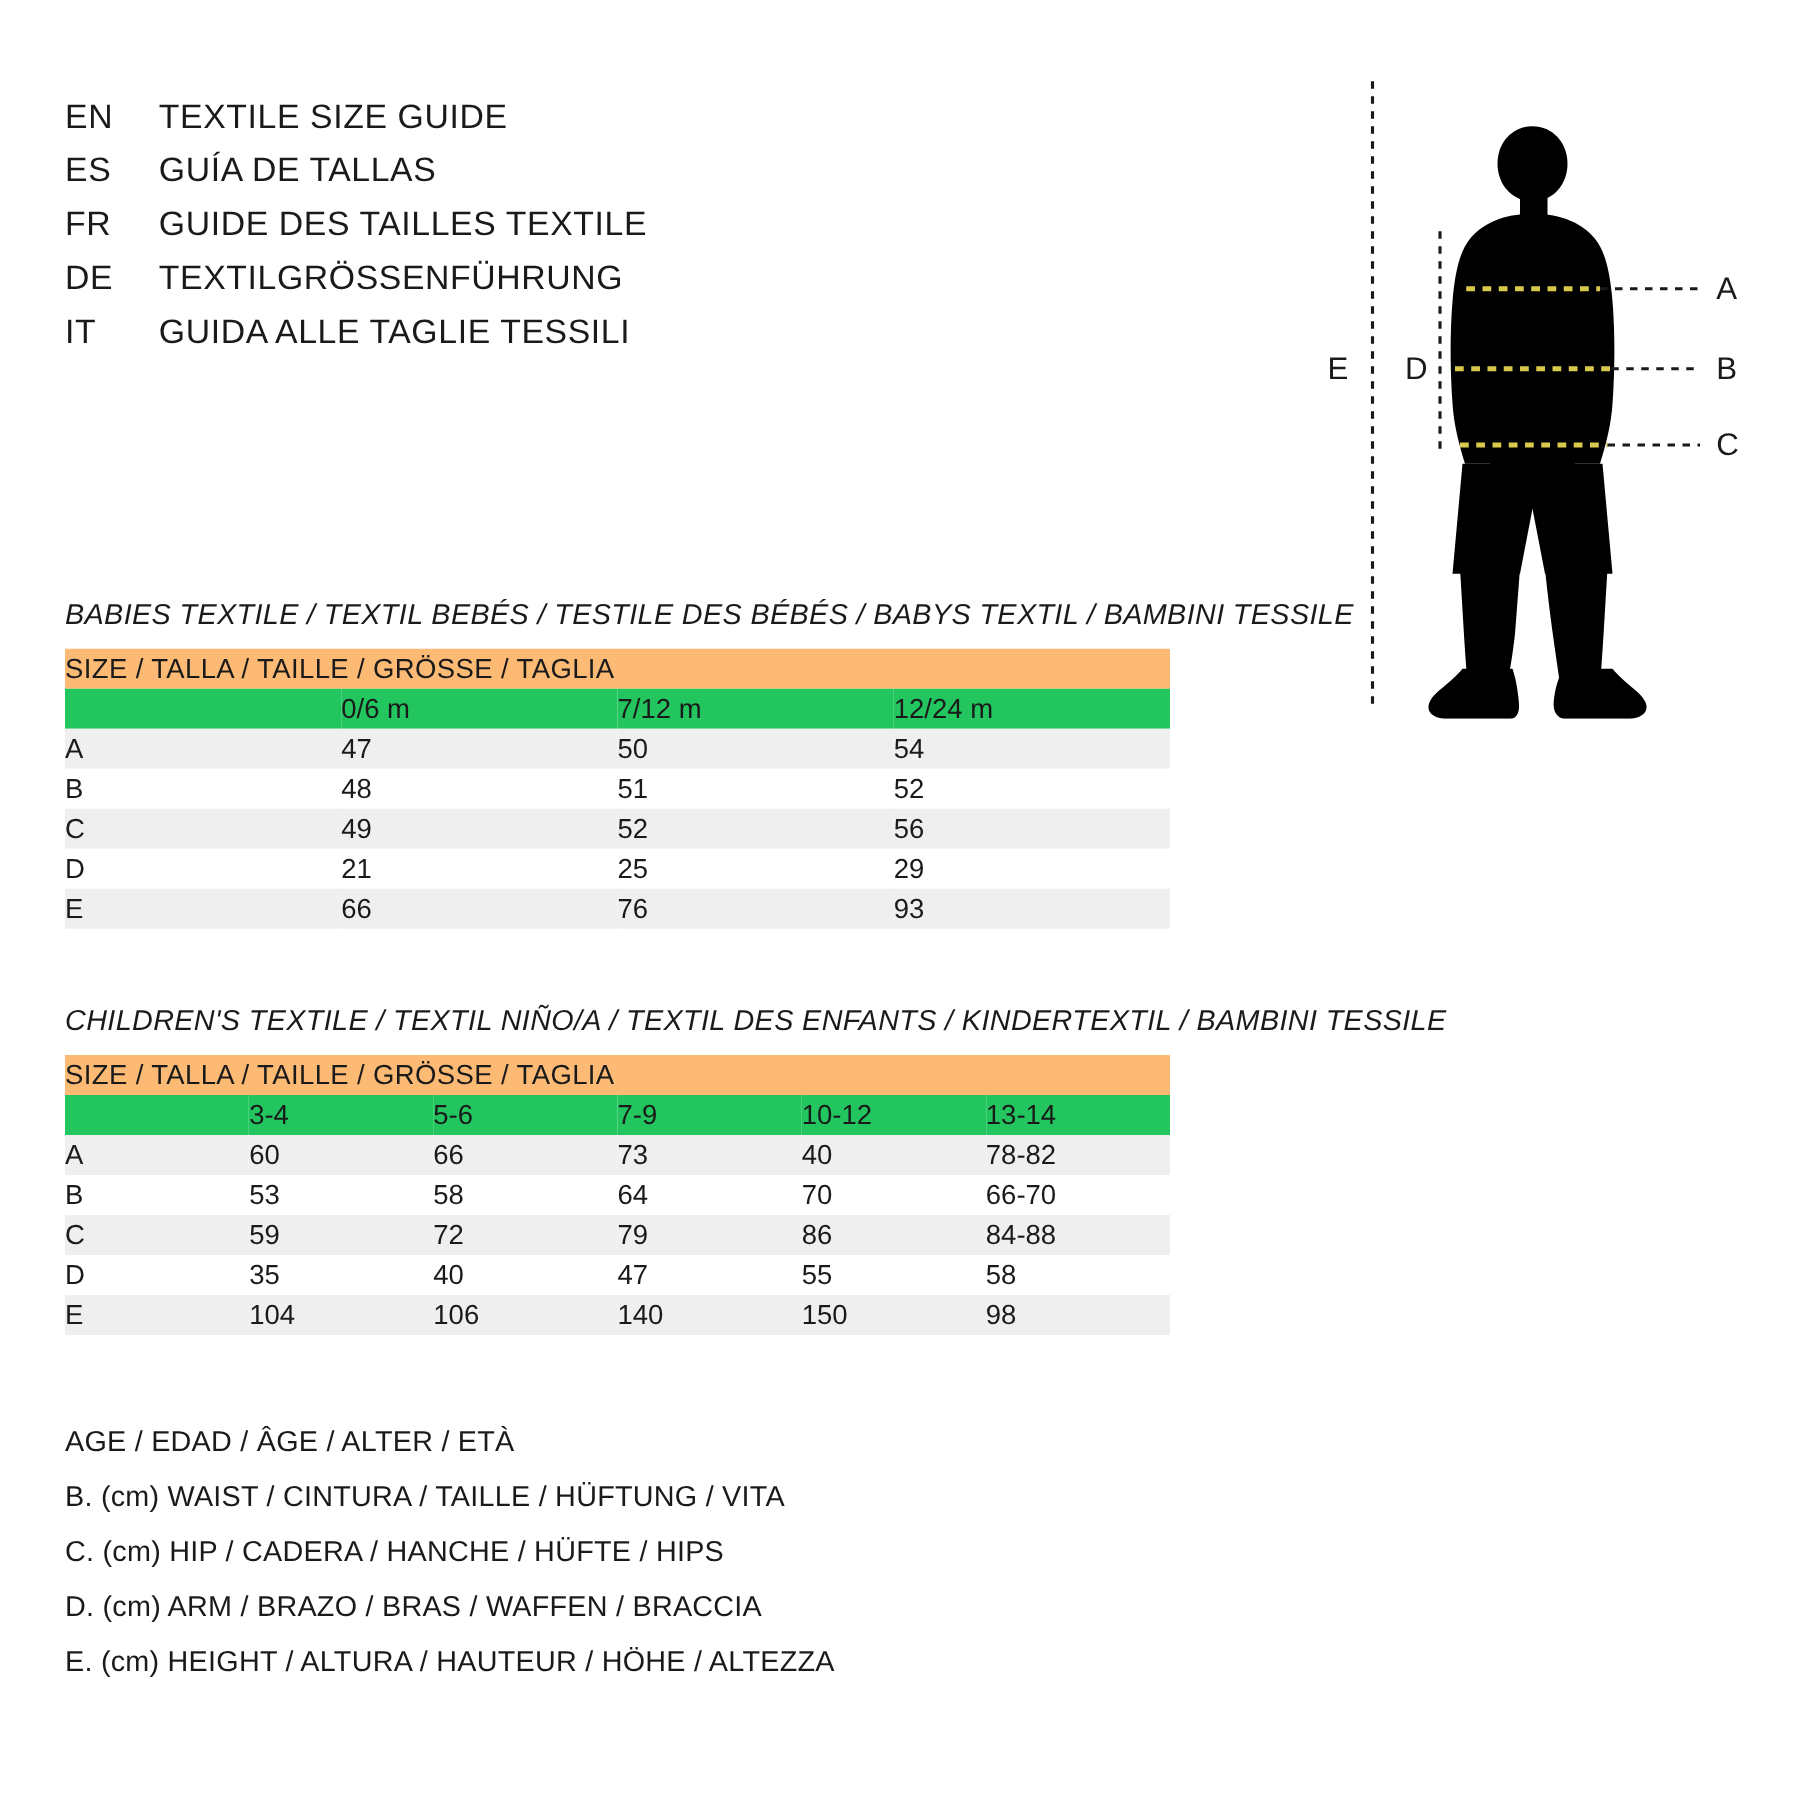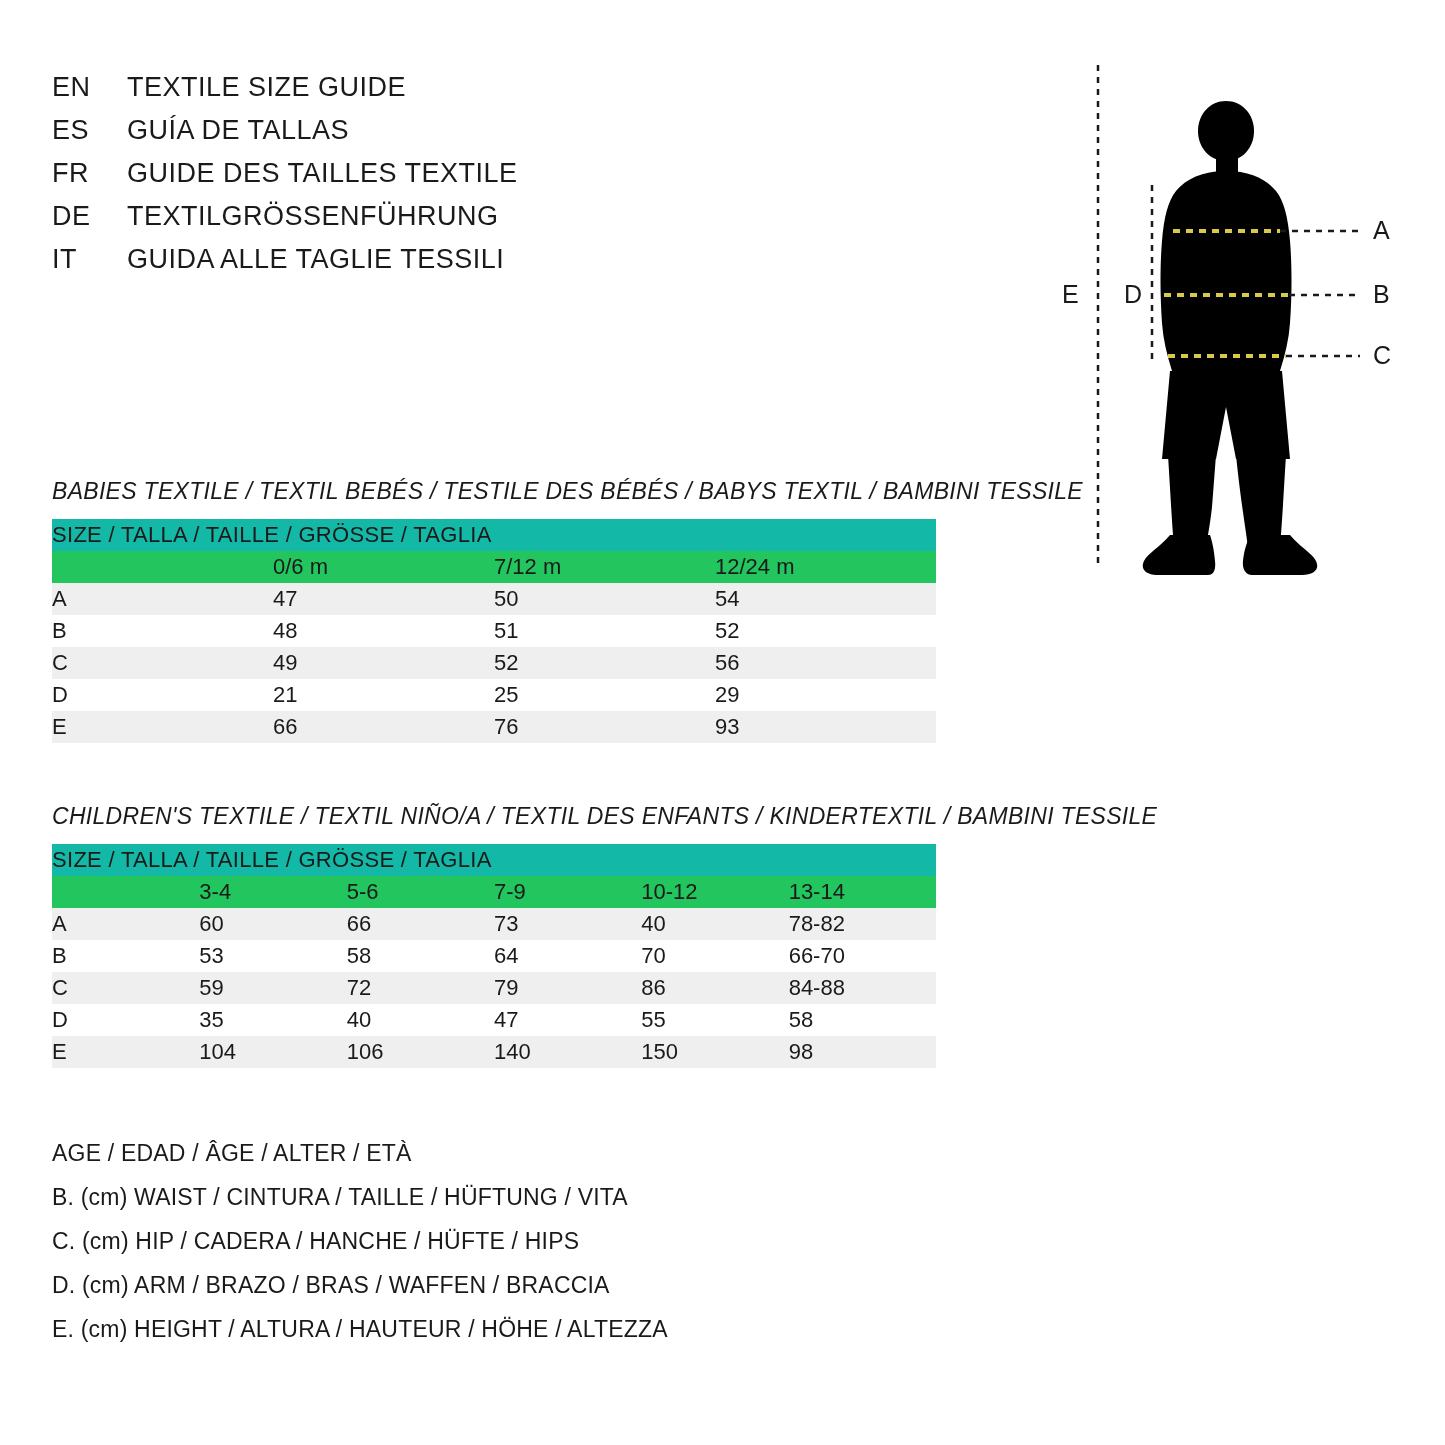--- a/index.html
+++ b/index.html
@@ -18,21 +18,21 @@
 
   
   .lang-block {
     position: absolute;
     left: 52px;
     top: 72px;
     width: 620px;
   }
   .lang-row {
     display: flex;
-    align-items: flex-start;
+    align-items: center;
     height: 43px;
     font-size: 27px;
     letter-spacing: 0.5px;
   }
   .lang-code {
     width: 75px;
     flex: 0 0 75px;
     color: #1a1a1a;
   }
   .lang-text {
@@ -70,21 +70,21 @@
   }
   table.size-table td, table.size-table th {
     font-size: 22px;
     font-weight: normal;
     text-align: left;
     padding: 0;
     height: 32px;
     color: #1a1a1a;
   }
   .hdr-row td {
-    background: #14b8a6;
+    background: #fdba74;
     height: 34px;
     padding-left: 8px;
     letter-spacing: 0.3px;
   }
   .sub-row td {
     background: #22c55e;
     height: 34px;
   }
   tr.shaded td {
     background: #efefef;

